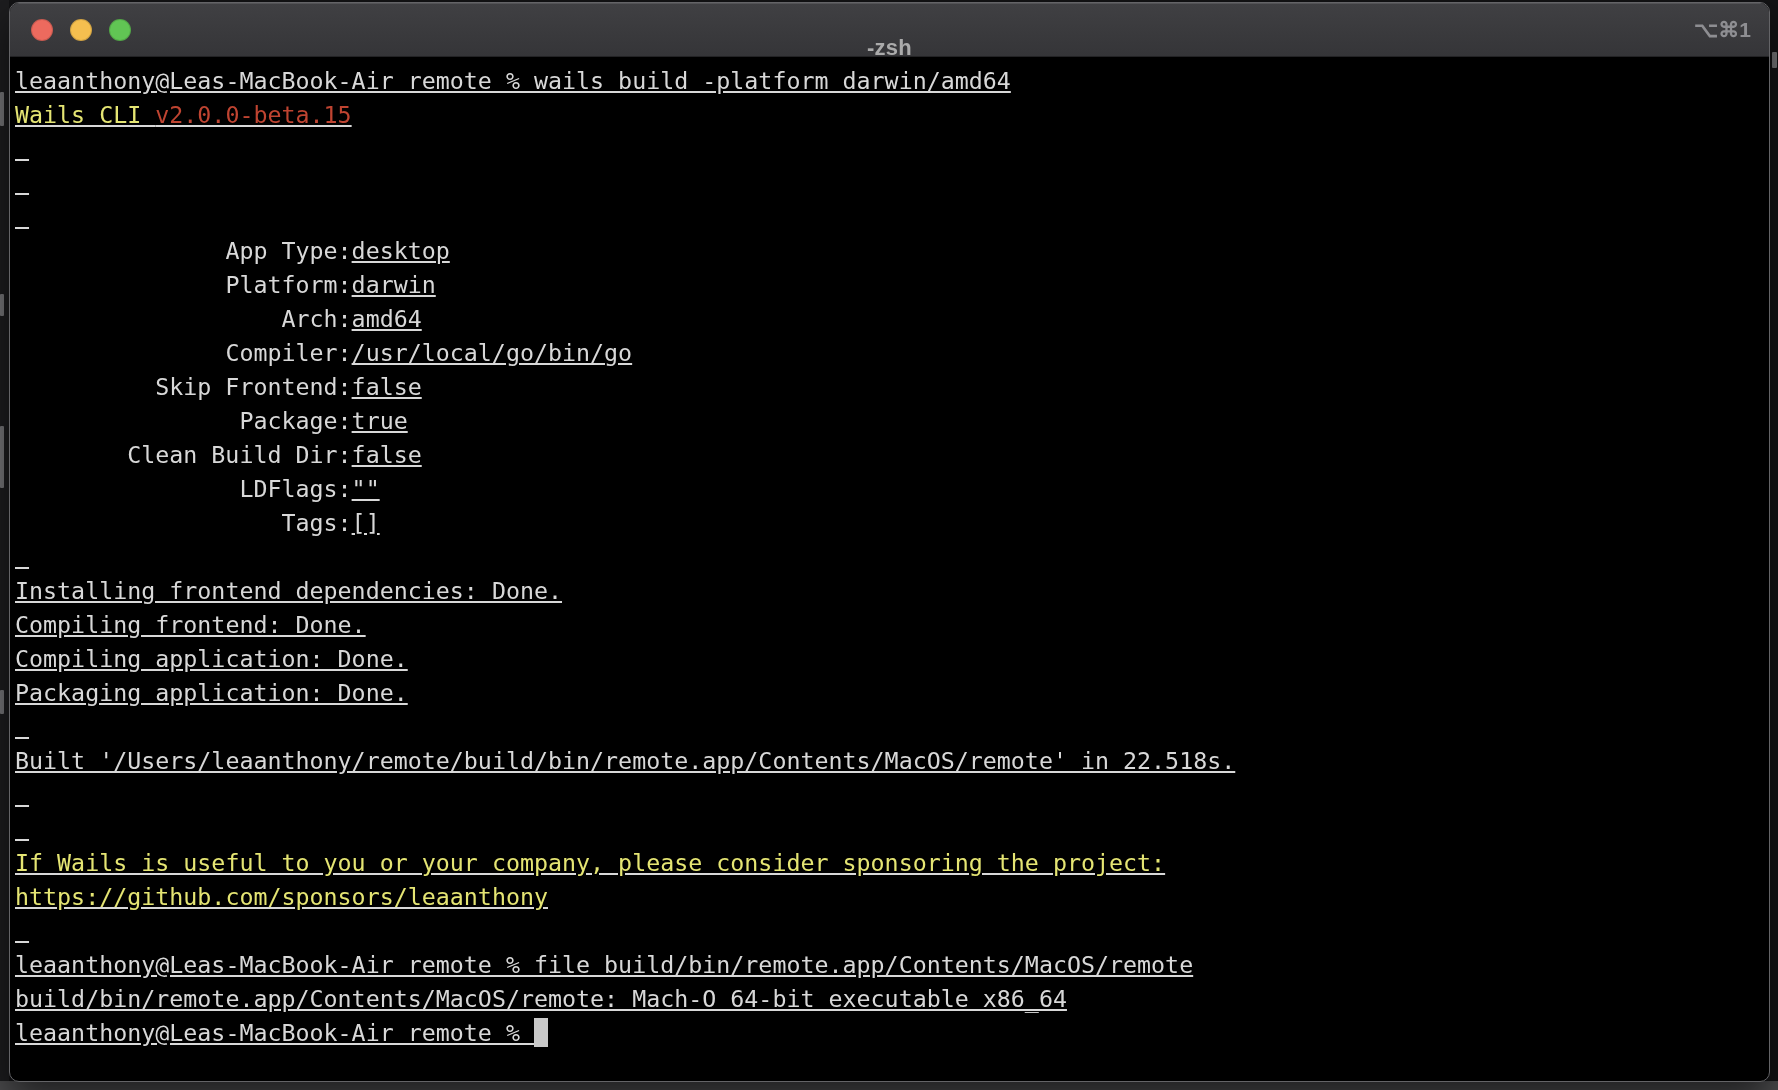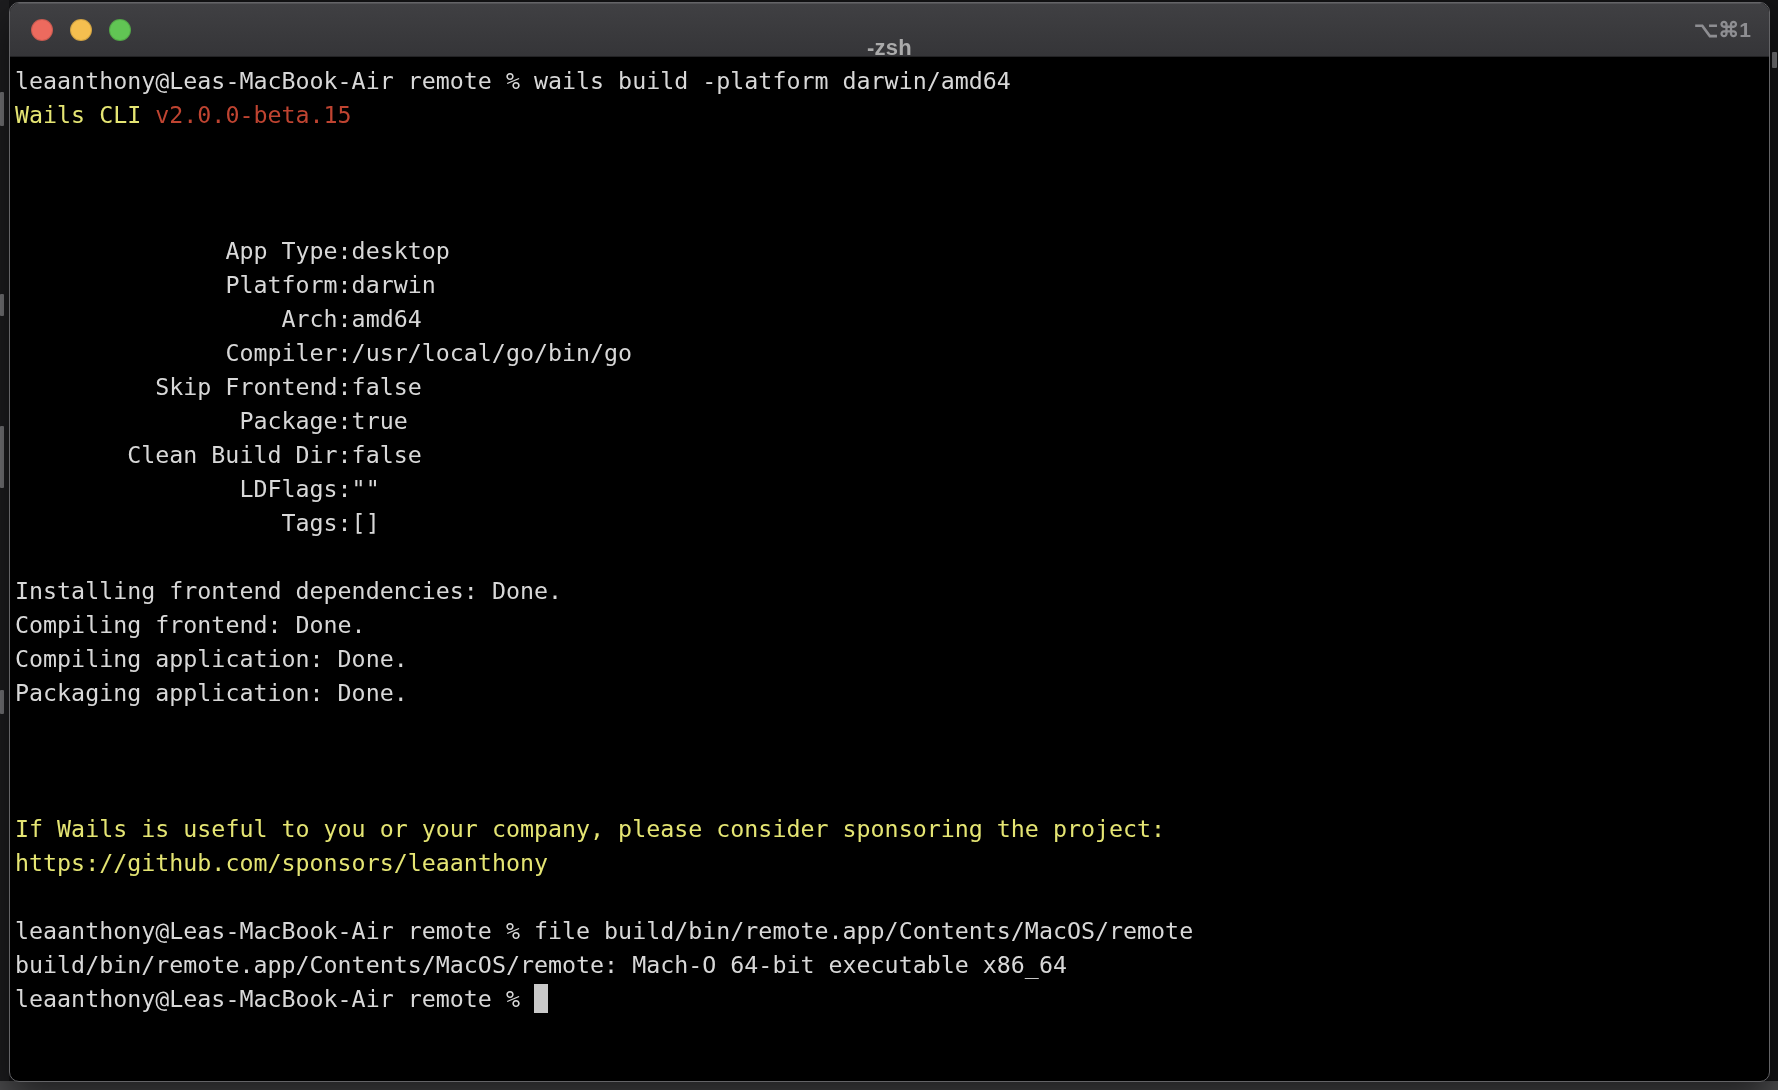--- a/index.html
+++ b/index.html
@@ -62,20 +62,21 @@
   }
 
   
   .content {
     position: relative;
     padding: 7px 6px 0 5px;
     font-family: "DejaVu Sans Mono", "Liberation Mono", monospace;
     font-size: 23.3px;
     line-height: 34px;
     color: var(--text, #d8d8d8);
+    text-decoration: underline;
   }
   .tline { height: 34px; white-space: pre; }
   .kv-key { display: inline-block; width: 24ch; text-align: right; }
   .c-yellow { color: var(--yellow, #e5e573); }
   .c-red    { color: var(--red, #bf4431); }
   .cursor {
     display: inline-block; width: 14px; height: 29px;
     background: var(--cursor, #c9c9c9);
     vertical-align: middle; margin-top: -4px;
   }
@@ -119,20 +120,21 @@
         <div class="tline"><span class="kv-key">Package:</span><span>true</span></div>
         <div class="tline"><span class="kv-key">Clean Build Dir:</span><span>false</span></div>
         <div class="tline"><span class="kv-key">LDFlags:</span><span>""</span></div>
         <div class="tline"><span class="kv-key">Tags:</span><span>[]</span></div>
         <div class="tline">&nbsp;</div>
         <div class="tline"><span>Installing frontend dependencies: Done.</span></div>
         <div class="tline"><span>Compiling frontend: Done.</span></div>
         <div class="tline"><span>Compiling application: Done.</span></div>
         <div class="tline"><span>Packaging application: Done.</span></div>
         <div class="tline">&nbsp;</div>
+        <div class="tline"><span>Built '/Users/leaanthony/remote/build/bin/remote.app/Contents/MacOS/remote' in 22.518s.</span></div>
         <div class="tline">&nbsp;</div>
         <div class="tline">&nbsp;</div>
         <div class="tline"><span class="c-yellow">If Wails is useful to you or your company, please consider sponsoring the project:</span></div>
         <div class="tline"><span class="c-yellow">https://github.com/sponsors/leaanthony</span></div>
         <div class="tline">&nbsp;</div>
         <div class="tline"><span>leaanthony@Leas-MacBook-Air remote % file build/bin/remote.app/Contents/MacOS/remote</span></div>
         <div class="tline"><span>build/bin/remote.app/Contents/MacOS/remote: Mach-O 64-bit executable x86_64</span></div>
         <div class="tline"><span>leaanthony@Leas-MacBook-Air remote % </span><span class="cursor"></span></div>
       </div>
 

